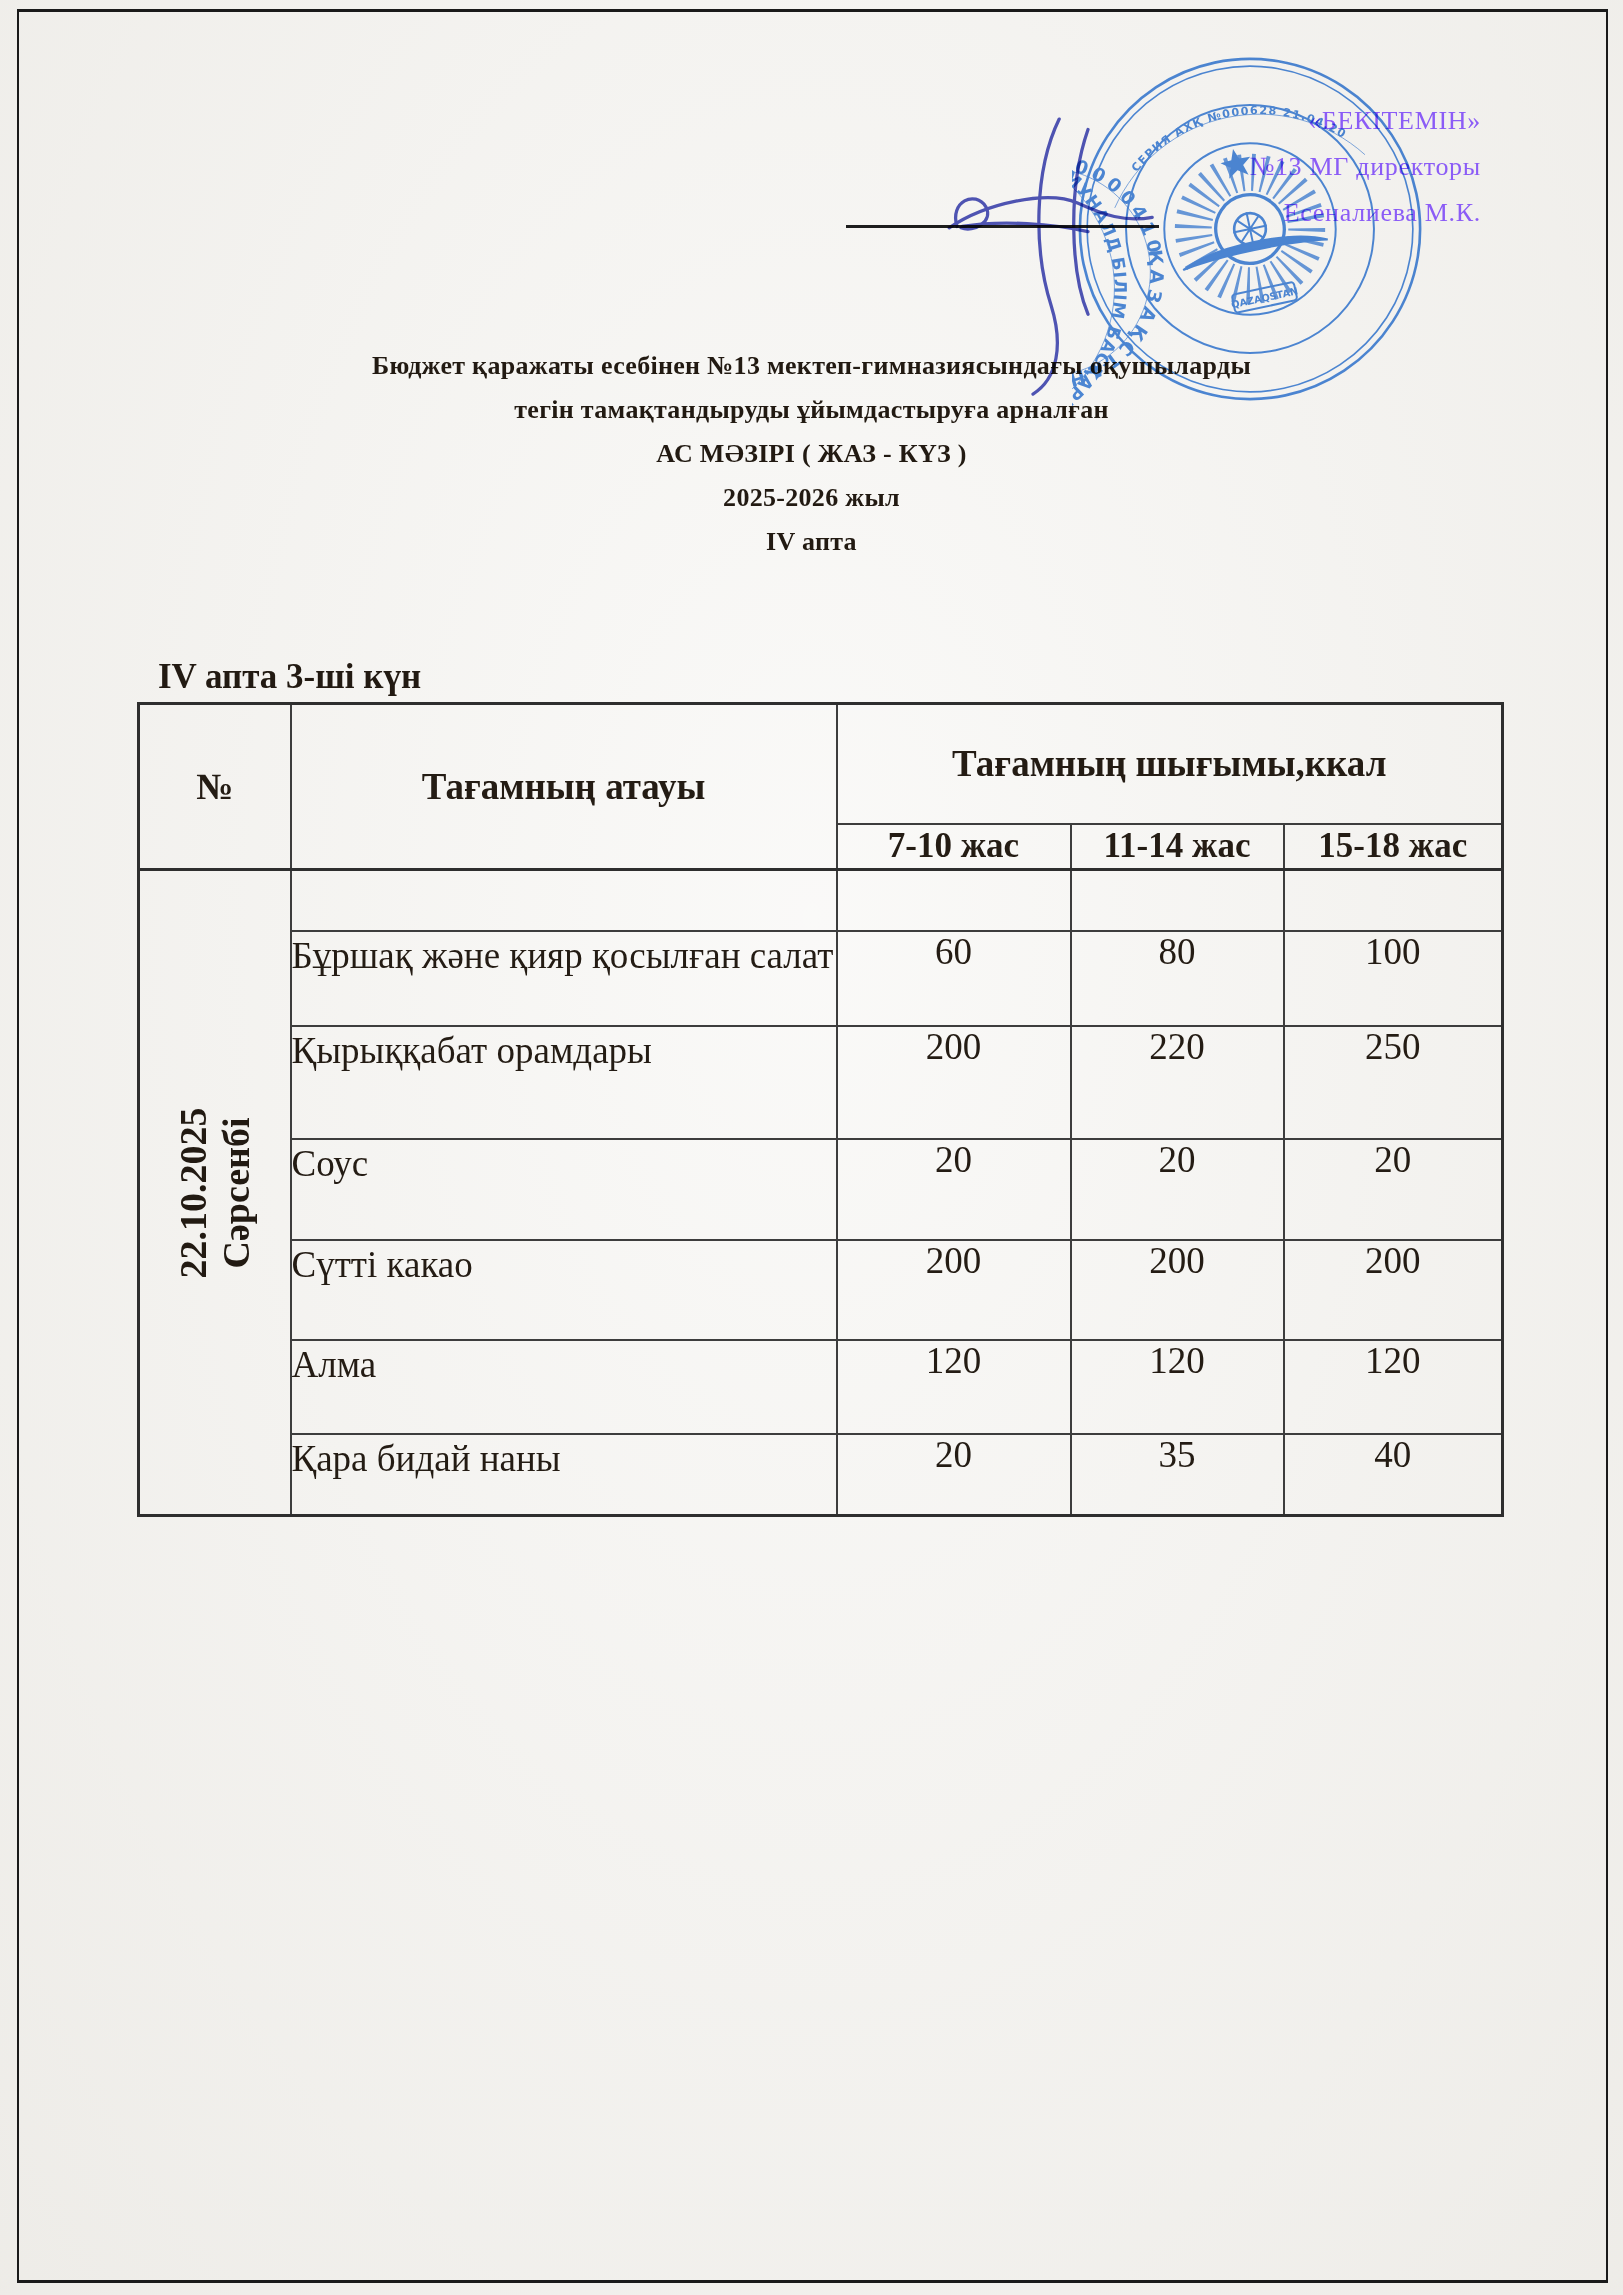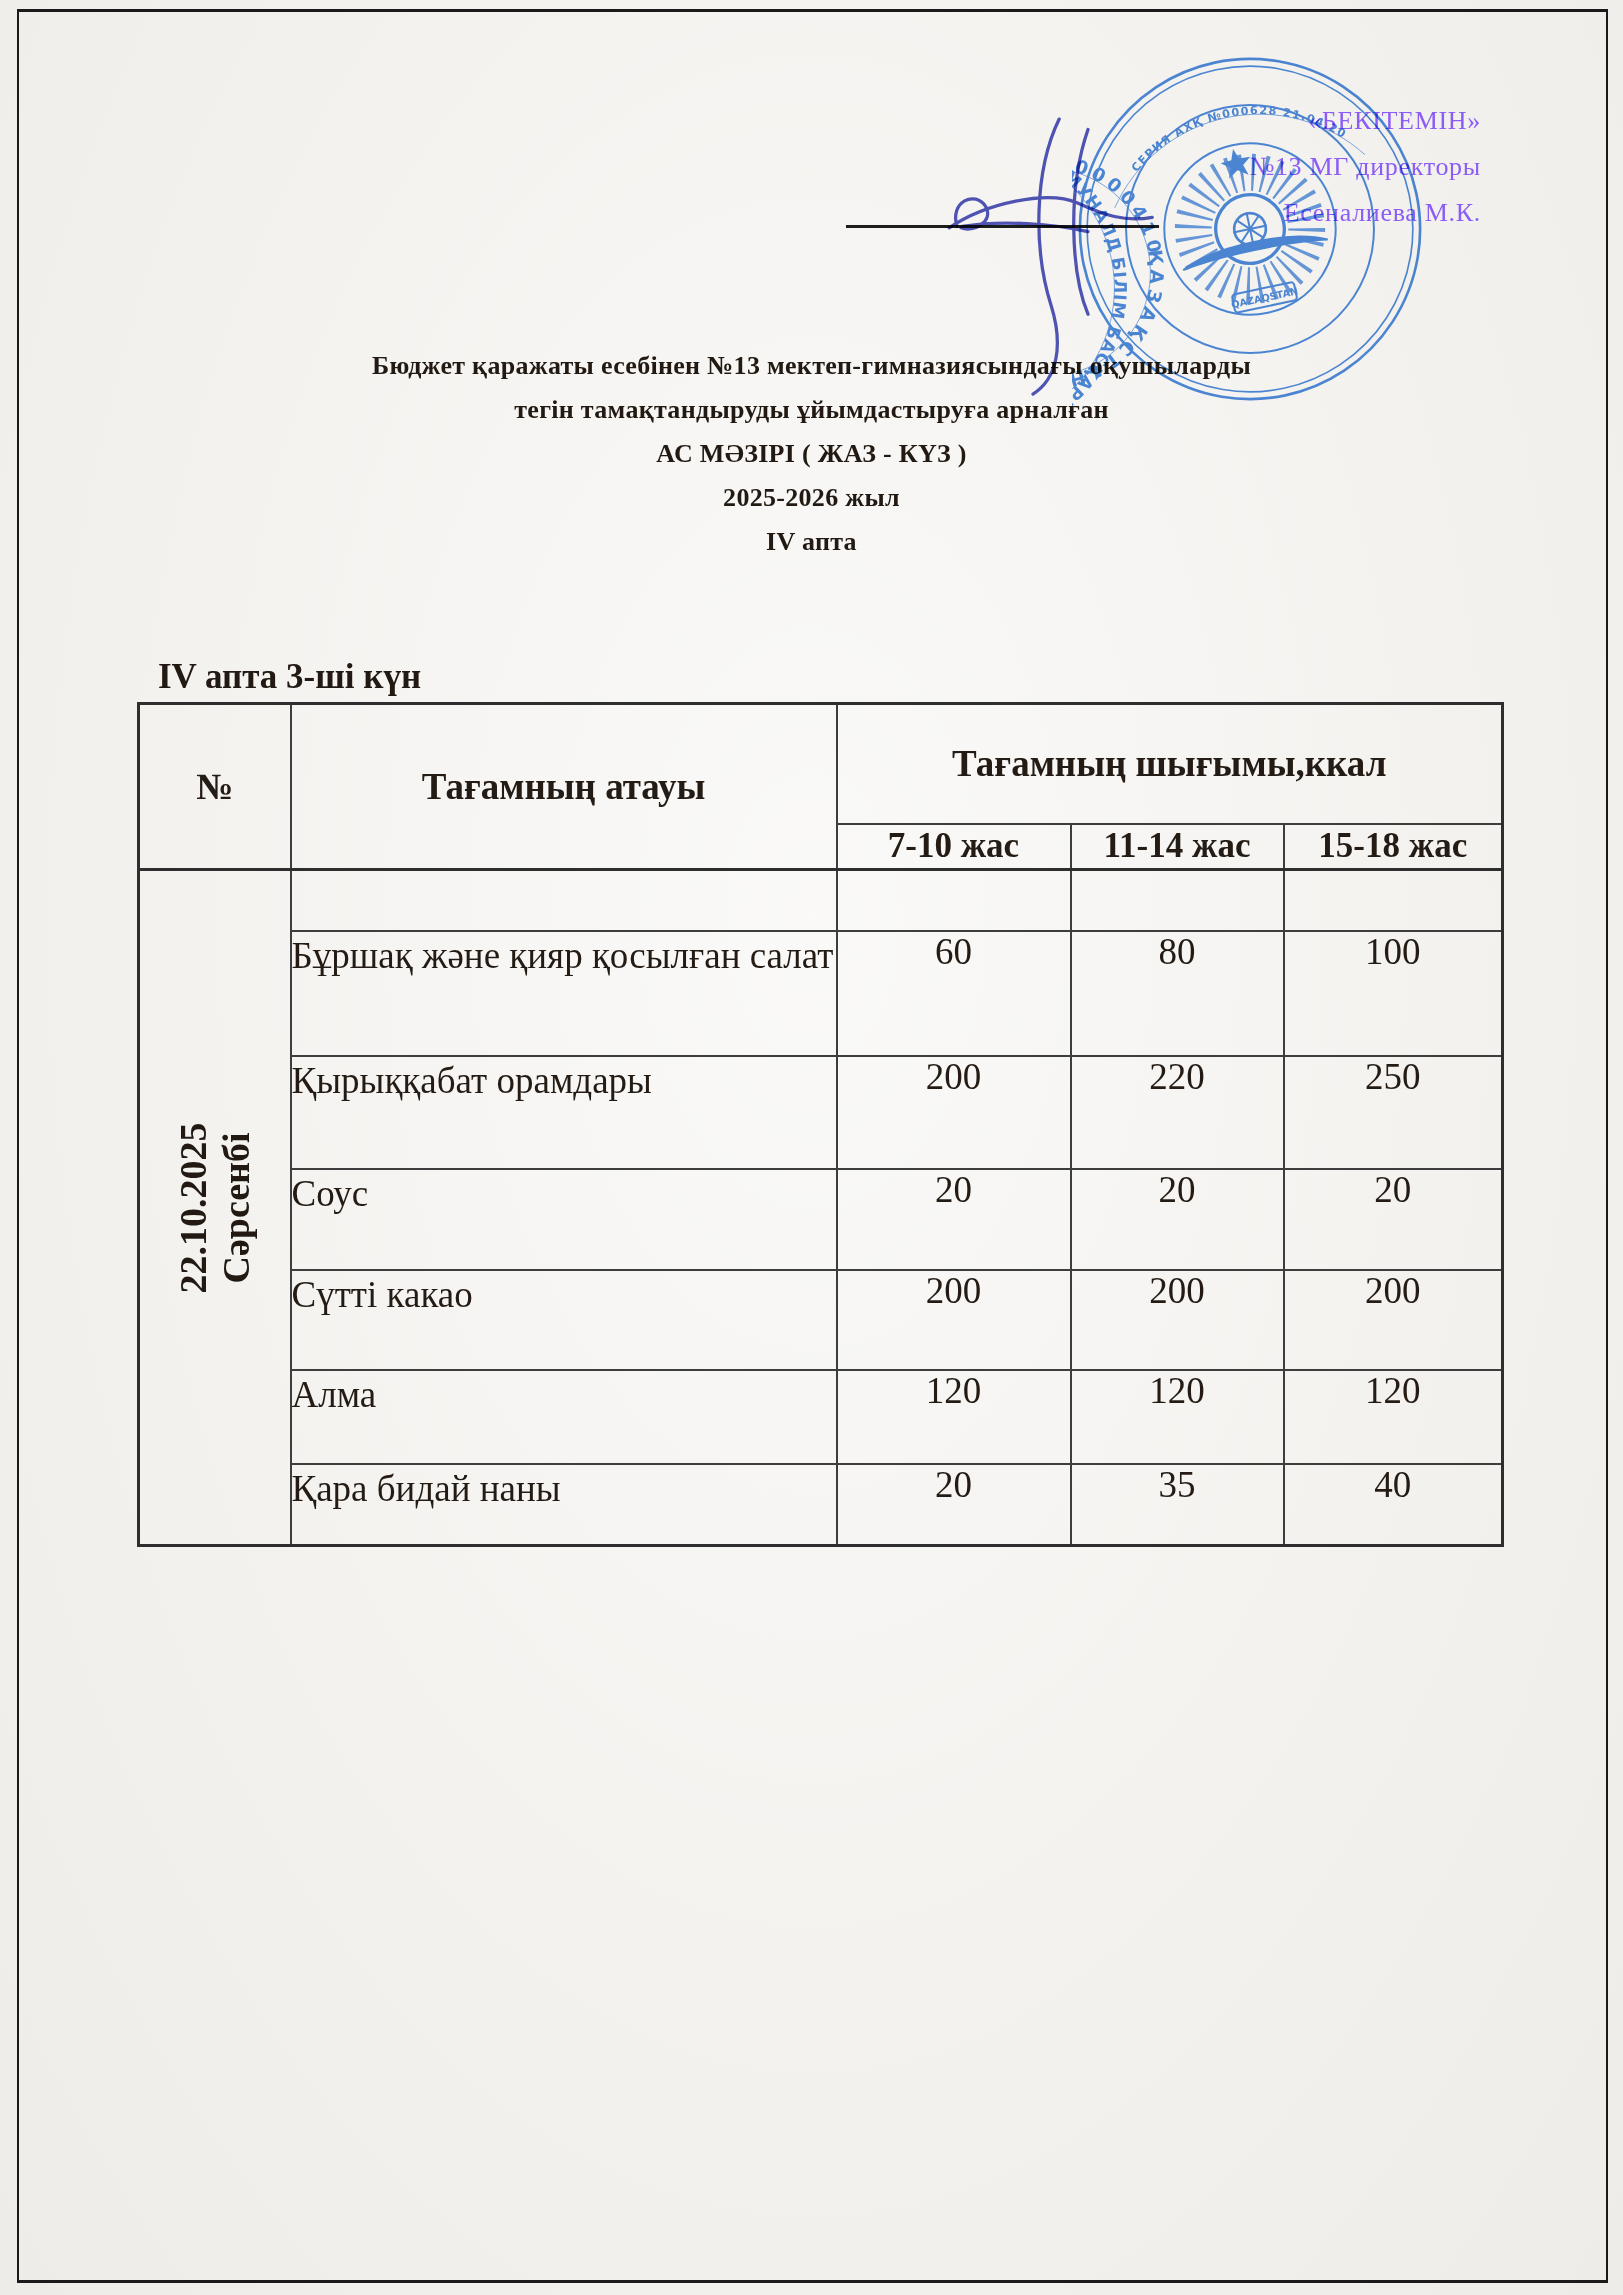--- a/index.html
+++ b/index.html
@@ -62,21 +62,21 @@
     border:2px solid #3d3d3d;padding:0;vertical-align:top;
     font-weight:normal;overflow:hidden;
   }
   table.menu{border:3.3px solid #2e2e2e;}
   table.menu thead th{font-weight:bold;vertical-align:middle;text-align:center;}
   table.menu thead tr.hdr-main{height:120px;}
   table.menu thead tr.hdr-age{height:46px;}
   table.menu thead tr.hdr-age th{font-size:35px;}
   table.menu thead{border-bottom:3.9px solid #2e2e2e;}
   tr.spacer{height:61px;}
-  tr.rh1{height:125px;} tr.rh2{height:113px;} tr.rh3{height:101px;padding-left:41px;}
+  tr.rh1{height:95px;} tr.rh2{height:113px;} tr.rh3{height:101px;padding-left:41px;}
   tr.rh4{height:100px;} tr.rh5{height:94px;} tr.rh6{height:82px;}
   td.dish{padding:17px 9.2px 0 18.3px;line-height:48px;}
   td.val{text-align:center;padding-top:17px;line-height:39px;}
   td.datecell{position:relative;}
   .date-rot{
     position:absolute;left:50%;top:50%;
     transform:translate(-50%,-50%) rotate(-90deg);
     white-space:nowrap;text-align:center;
     font-weight:bold;font-size:38px;line-height:43px;color:#221a12;
   }

